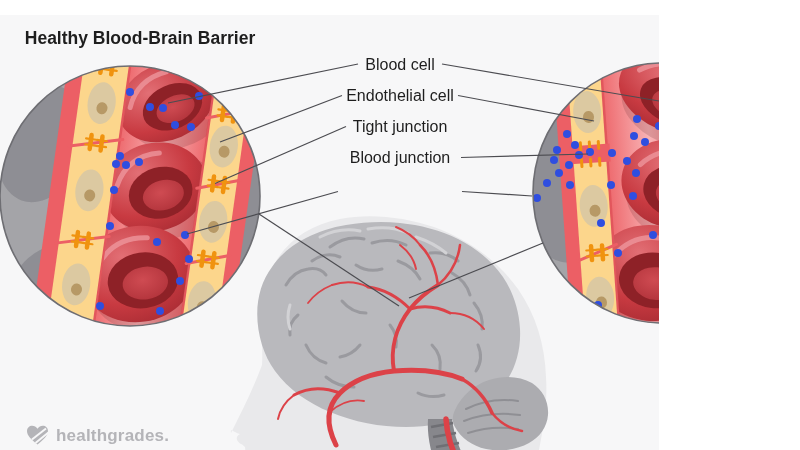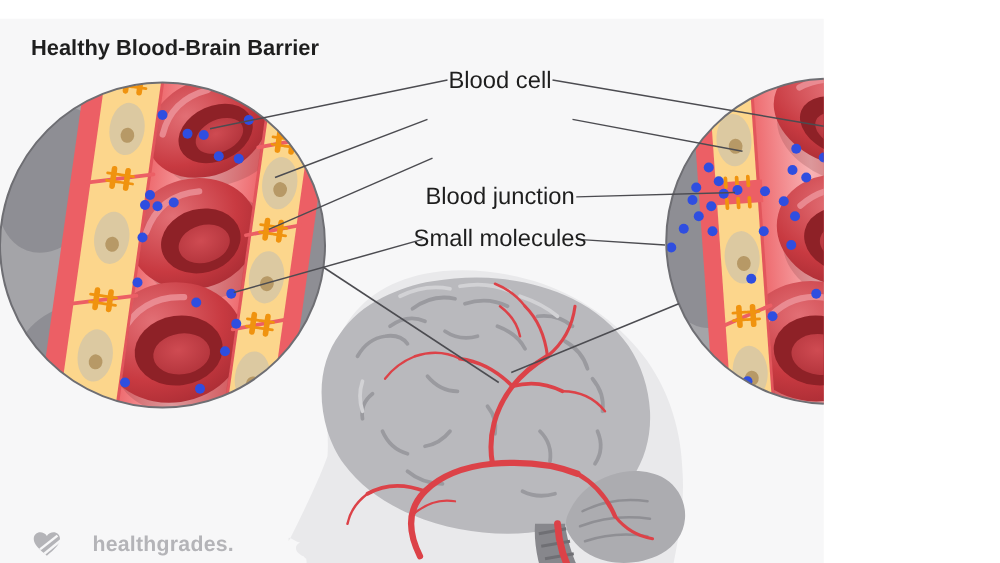--- a/index.html
+++ b/index.html
@@ -1,22 +1,22 @@
 <!DOCTYPE html>
 <html><head>
 <meta charset="utf-8">
 <style>
   html,body{margin:0;padding:0;}
   .stage{position:relative;width:659px;height:450px;background:var(--bg,#f7f7f8);
          font-family:"Liberation Sans",sans-serif;overflow:hidden;margin-top:15px;}
   .title{position:absolute;top:12px;transform:translateX(-50%);font-weight:bold;
          font-size:17.5px;line-height:22px;color:var(--ink,#1e1e1e);white-space:nowrap;}
-  .label{position:absolute;transform:translateX(-50%);font-size:19px;line-height:22px;
+  .label{position:absolute;transform:translateX(-50%);font-size:16px;line-height:22px;
          color:var(--ink,#1e1e1e);white-space:nowrap;}
-  .logo{position:absolute;left:26px;top:410px;display:flex;align-items:center;gap:25px;
+  .logo{position:absolute;left:26px;top:410px;display:flex;align-items:center;gap:7px;
         color:var(--logo,#b4b4b8);font-size:17px;font-weight:600;letter-spacing:.2px;}
   svg{position:absolute;left:0;top:0;}
 </style>
 </head>
 <body>
 
 <div class="stage" style="--bg: #f7f7f8; --ink: #1e1e1e; --logo: #b4b4b8; --head: #e9e9eb; --brain: #b9b9bd; --brain-fold: #9a9a9f; --brain-light: #d2d2d5; --cerebellum: #acacb0; --cereb-line: #8f8f94; --stem: #87878c; --stem-rib: #6f6f74; --vessel-red: #dc4248;">
 
   <svg id="scene" width="800" height="450" viewBox="0 0 800 450">
 
@@ -428,22 +428,23 @@
         </clipPath>
         <clipPath id="rightCirclelum">
           <rect x="-52" y="-175" width="84" height="350" transform="rotate(-4)"></rect>
         </clipPath>
       </defs>
     </svg>
 
   <div class="title" style="left:140px">Healthy Blood-Brain Barrier</div>
 
   <div class="label" style="left:400px;top:39px">Blood cell</div>
+  <div class="label" style="left:400px;top:70px">Endothelial cell</div>
+  <div class="label" style="left:400px;top:101px">Tight junction</div>
   <div class="label" style="left:400px;top:132px">Blood junction</div>
-  <div class="label" style="left:400px;top:166px">Small molecules</div>
 
   <div class="logo">
     <svg width="23" height="21" viewBox="0 0 23 21" style="position:static">
       <path style="fill:var(--logo)" d="M11.5,19.5 C5.5,14.5 1,10.5 1,6.2 C1,2.7 3.5,0.8 6.2,0.8
            C8.2,0.8 10.3,1.9 11.5,3.7 C12.7,1.9 14.8,0.8 16.8,0.8
            C19.5,0.8 22,2.7 22,6.2 C22,10.5 17.5,14.5 11.5,19.5 Z"></path>
       <g style="stroke:var(--bg)" stroke-width="2">
         <line x1="6" y1="14.5" x2="20" y2="3.5"></line>
         <line x1="9.5" y1="18" x2="23" y2="7"></line>
       </g>

